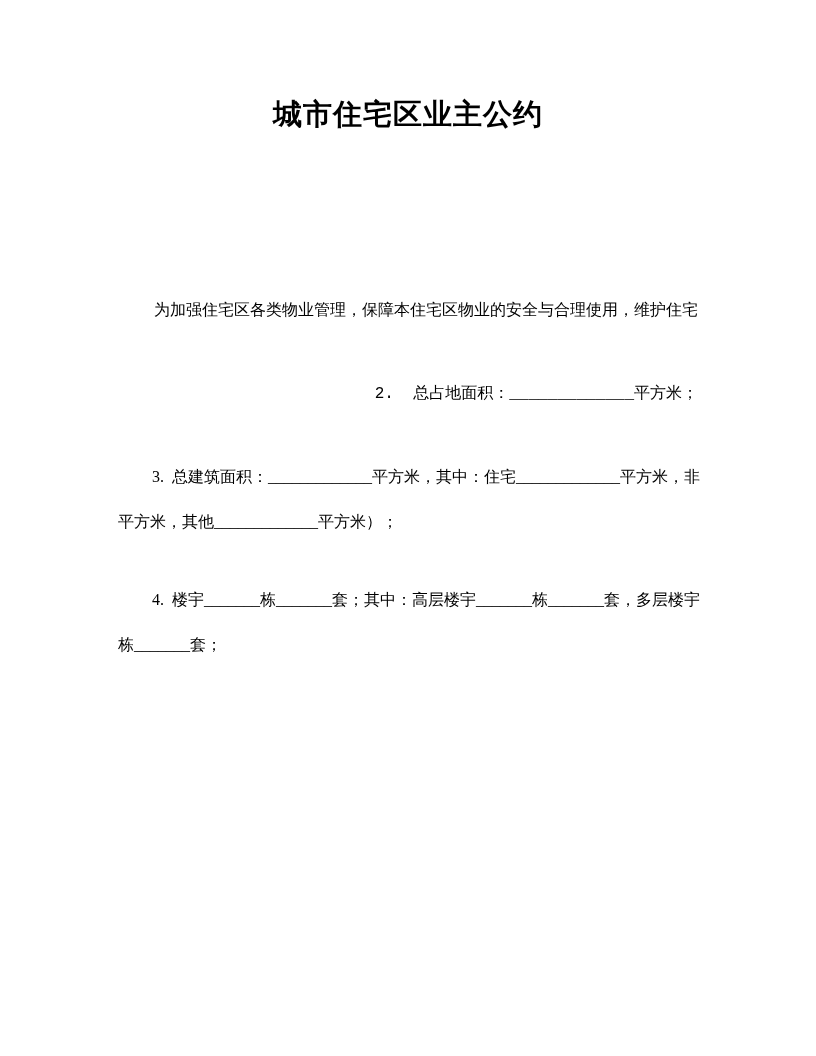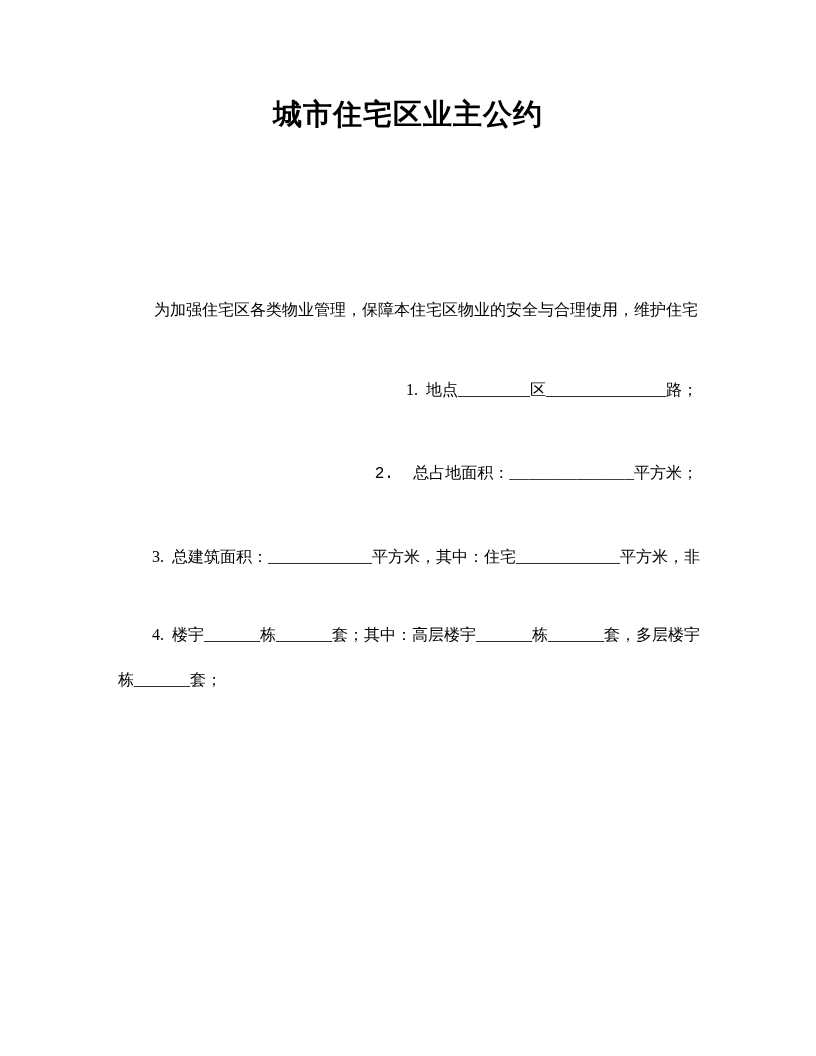--- a/index.html
+++ b/index.html
@@ -47,30 +47,28 @@
 
 <div class="page">
 
   <h1 class="doc-title">城市住宅区业主公约</h1>
 
   <div class="block m-intro">
     <span class="line indent">为加强住宅区各类物业管理，保障本住宅区物业的安全与合理使用，维护住宅</span>
   </div>
 
 
-  <div class="block m-item1">
-    <span class="line indent">1.  地点_________区_______________路；</span>
-  </div>
 
   <div class="block m-item2">
     <span class="line indent">2.  总占地面积：_____________平方米；</span>
   </div>
 
   <div class="block m-item3">
     <span class="line indent">3.  总建筑面积：_____________平方米，其中：住宅_____________平方米，非</span>
+    <span class="line">平方米，其他_____________平方米）；</span>
   </div>
 
   <div class="block m-item4">
     <span class="line indent">4.  楼宇_______栋_______套；其中：高层楼宇_______栋_______套，多层楼宇</span>
     <span class="line">栋_______套；</span>
   </div>
 
 </div>
 
 </body></html>

